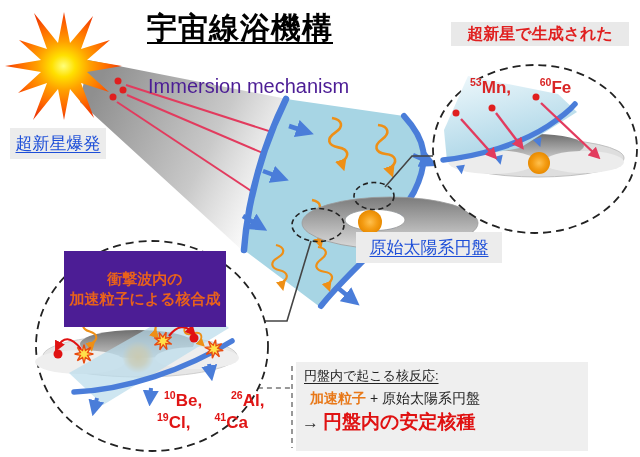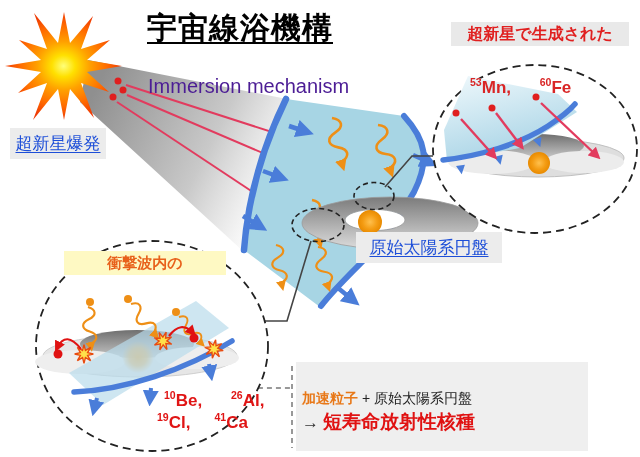--- a/index.html
+++ b/index.html
@@ -10,30 +10,30 @@
   .label-box{position:absolute;background:#ececec;color:#1d4ed8;text-align:center;}
   .ul{text-decoration:underline;text-underline-offset:3px;}
   #title-ja{left:147px;top:8px;font-size:30px;font-weight:bold;color:#000;letter-spacing:1px;
             text-decoration:underline;text-decoration-thickness:2px;text-underline-offset:4px;white-space:nowrap;}
   #title-en{left:148px;top:43px;font-size:20px;color:#4c1d95;white-space:nowrap;margin-top:32px;}
   #supernova-label{left:10px;top:128px;width:96px;padding:4px 0;font-size:17px;}
   #disk-label{left:356px;top:232px;width:146px;padding:4px 0;font-size:17px;}
   #injection-box{left:451px;top:22px;width:178px;padding:2px 0;font-size:16px;font-weight:bold;
                  color:#e02020;line-height:20px;background:#e9e9e9;}
   #mnfe{left:446px;top:76px;font-size:17px;font-weight:bold;color:#d92525;white-space:nowrap;}
-  #shock-box{left:64px;top:251px;width:162px;padding:2px 0;font-size:15px;font-weight:bold;
-             color:#e8611b;line-height:20px;background:#fef9c3;font-family:Liberation Serif, serif;}
+  #shock-box{left:64px;top:251px;width:162px;padding:18px 0;font-size:15px;font-weight:bold;
+             color:#e8611b;line-height:20px;background:#4c1d95;font-family:Liberation Serif, serif;}
   .iso-red{position:absolute;color:#e01515;font-weight:bold;font-size:17px;white-space:nowrap;}
   #iso-row1{left:103px;top:389px;margin-left:37px;}
   #iso-row2{left:133px;top:411px;}
   sup{font-size:0.62em;padding-left:24px;}
   #reaction-box{left:296px;top:362px;width:292px;height:89px;background:#efefef;}
   #reaction-heading{left:8px;top:5px;font-size:13px;color:#222;white-space:nowrap;}
   #reaction-line{left:6px;top:28px;font-size:14px;color:#222;white-space:nowrap;}
-  #reaction-term1{color:#e87818;font-weight:bold;}
+  #reaction-term1{color:#e87818;font-weight:bold;margin-left:8px;}
   #reaction-result-line{left:6px;top:47px;white-space:nowrap;}
   #reaction-arrow{font-size:17px;color:#333;margin-right:4px;}
   #reaction-result{font-size:19px;font-weight:bold;color:#e01212;}
 </style>
 </head>
 <body>
 
 <div id="stage">
 
 <svg id="art" width="640" height="457" viewBox="0 0 640 457">
@@ -223,27 +223,29 @@
 
 <div id="injection-box" class="label-box">
   <div>超新星で生成された</div>
 </div>
 
 <div id="mnfe" class="abs"><sup>53</sup><span>Mn, </span><sup>60</sup><span>Fe</span>
 </div>
 
 <div id="shock-box" class="label-box">
   <div>衝撃波内の</div>
+  <div>加速粒子による核合成</div>
 </div>
 
 <div id="iso-row1" class="iso-red"><sup>10</sup><span>Be, </span><sup>26</sup><span>Al,</span>
 </div>
 <div id="iso-row2" class="iso-red"><sup>19</sup><span>Cl,</span><sup>41</sup><span>Ca</span>
 </div>
 
 <div id="reaction-box" class="abs">
+  <div id="reaction-heading" class="abs ul">円盤内で起こる核反応:</div>
   <div id="reaction-line" class="abs"><span id="reaction-term1">加速粒子</span><span> + </span><span>原始太陽系円盤</span>
   </div>
-  <div id="reaction-result-line" class="abs"><span id="reaction-arrow">→</span><span id="reaction-result">短寿命放射性核種</span>
+  <div id="reaction-result-line" class="abs"><span id="reaction-arrow">→</span><span id="reaction-result">円盤内の安定核種</span>
   </div>
 </div>
 
 </div>
 
 </body></html>

